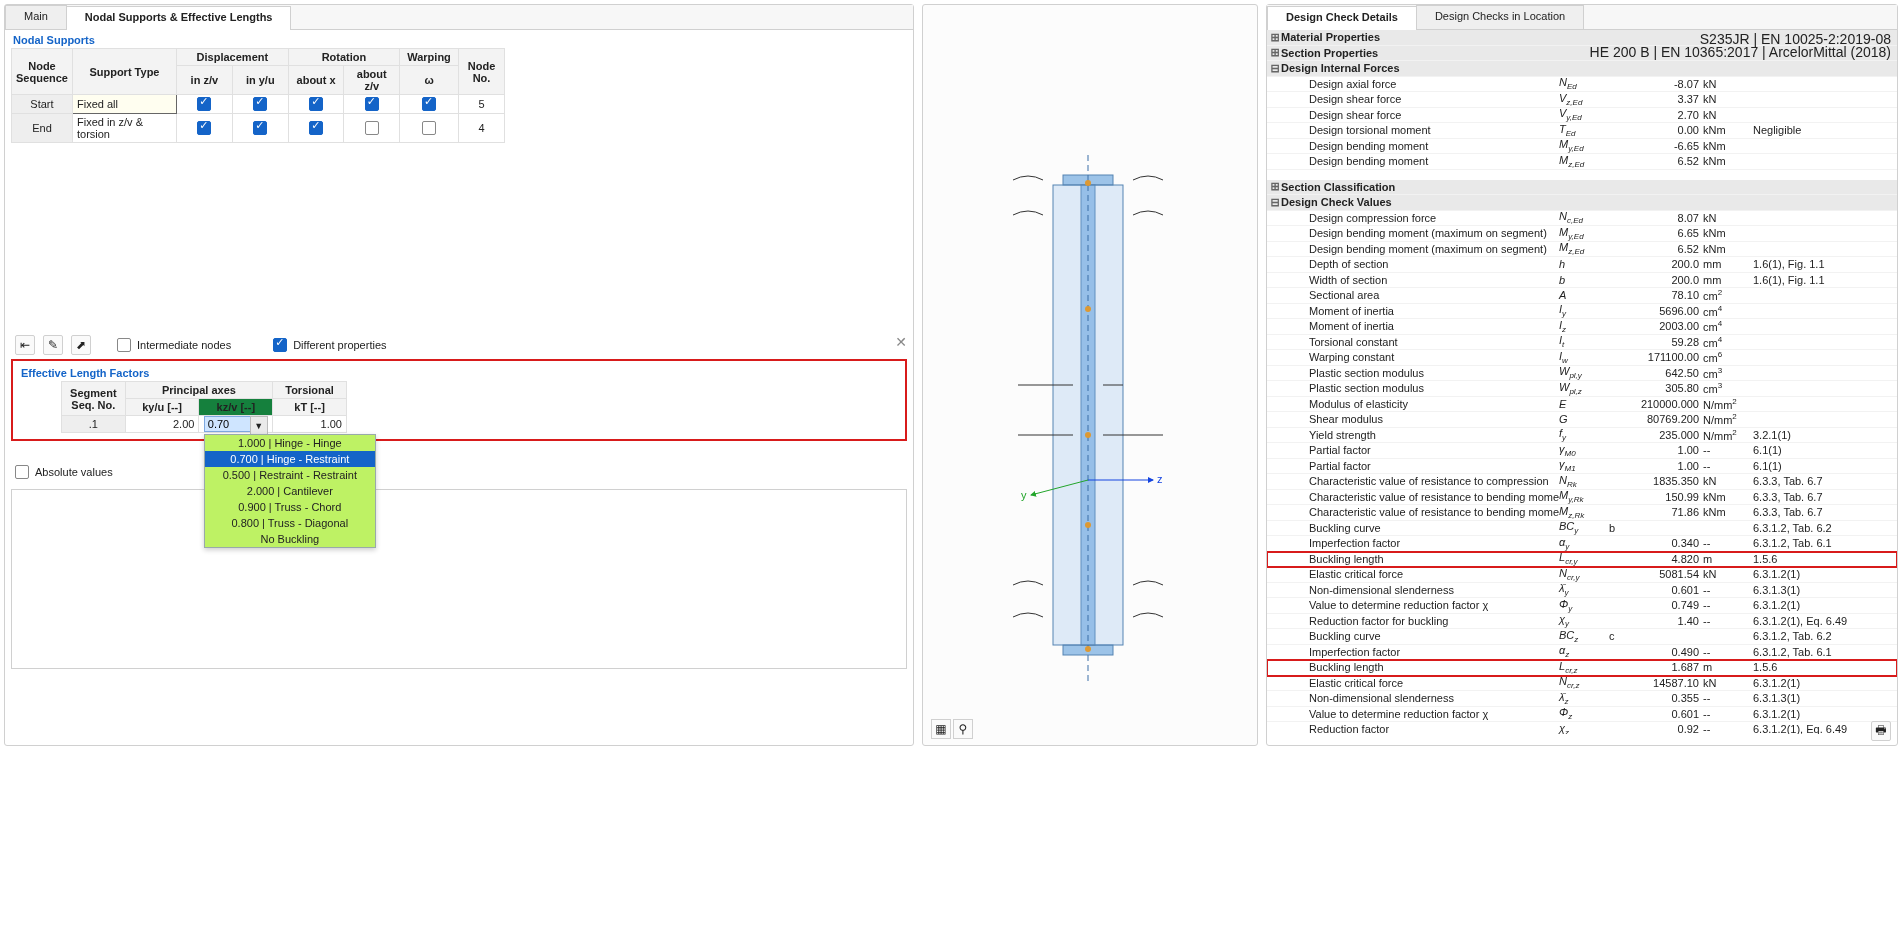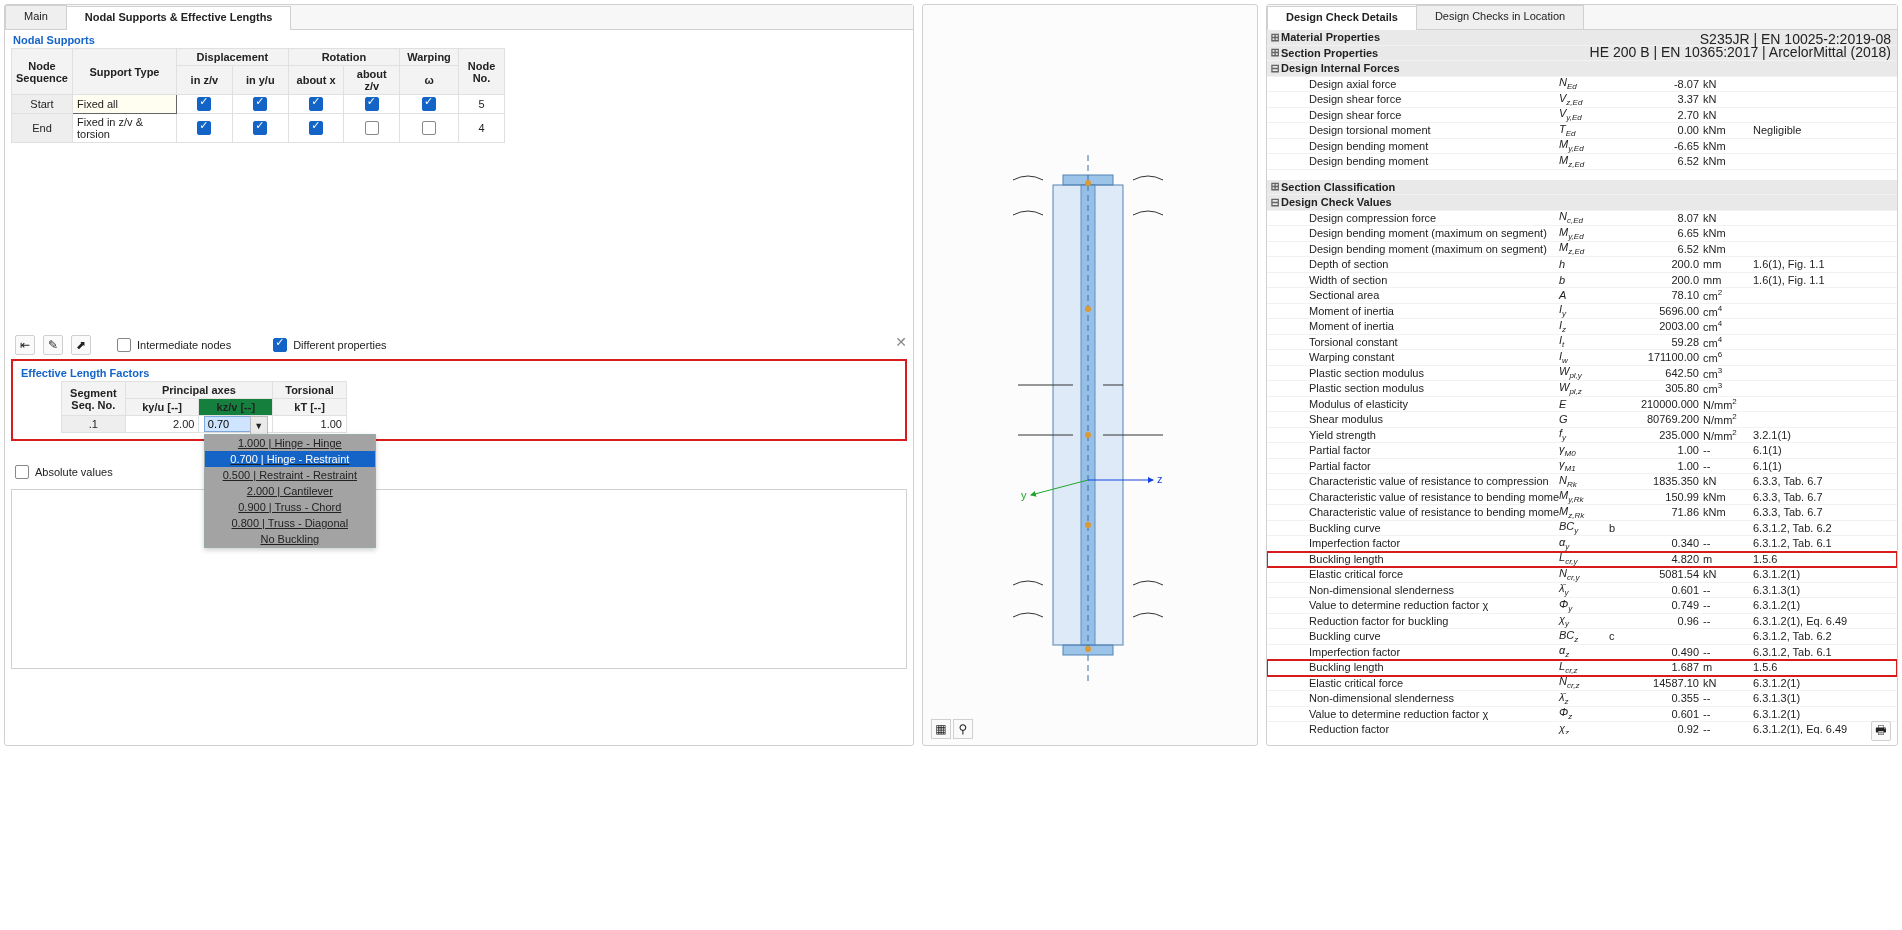--- a/index.html
+++ b/index.html
@@ -43,21 +43,21 @@
   
   .optrow { display:flex; align-items:center; gap:6px; padding:4px 10px; }
 
   
   .chkrow { display:flex; align-items:center; gap:6px; }
 
   
   .dd-field { display:inline-block; position:relative; }
   .dd-field input { width:56px; padding:1px 3px; font-size:11px; background:#cfe5ff; border:1px solid #7ea8e0; }
   .dd-field .arrow { position:absolute; right:0; top:0; width:16px; height:18px; background:#eaeaea; border:1px solid #bbb; display:flex; align-items:center; justify-content:center; font-size:9px; }
-  .dd-list { position:absolute; top:18px; left:0; width:170px; border:1px solid #9aa; background:#a3a3a3; z-index:10; box-shadow:0 2px 5px rgba(0,0,0,.2);text-decoration:underline; }
+  .dd-list { position:absolute; top:18px; left:0; width:170px; border:1px solid #9aa; background:#bef264; z-index:10; box-shadow:0 2px 5px rgba(0,0,0,.2); }
   .dd-item { padding:2px 6px; cursor:pointer; white-space:nowrap; }
   .dd-item.sel { background:#1464c8; color:#fff; }
 
   
   .btn-close { position:absolute; right:6px; top:3px; cursor:pointer; color:#888; font-size:14px; }
 
   
   .tree { height:704px; overflow:auto; }
   .tree-row { display:flex; align-items:center; height:14.5px; padding:0 4px 0 2px; border-bottom:1px solid #f2f2f2; }
   .tree-row .desc { flex:1; white-space:nowrap; overflow:hidden; font-size:11px; }
@@ -589,21 +589,21 @@
           <span class="sym">Φ<sub>y</sub></span>
           <span class="val">0.749</span>
           <span class="unit">--</span>
           <span class="ref">6.3.1.2(1)</span>
         </div>
         <div class="tree-row">
           <span class="toggle"></span>
           <span class="spacer" style="width:28px"></span>
           <span class="desc">Reduction factor for buckling</span>
           <span class="sym">χ<sub>y</sub></span>
-          <span class="val">0.96</span>
+          <span class="val">1.40</span>
           <span class="unit">--</span>
           <span class="ref">6.3.1.2(1), Eq. 6.49</span>
         </div>
         <div class="tree-row">
           <span class="toggle"></span>
           <span class="spacer" style="width:28px"></span>
           <span class="desc">Buckling curve</span>
           <span class="sym">BC<sub>z</sub></span>
           <span class="val" style="text-align:left;width:90px">c</span>
           <span class="unit"></span>

